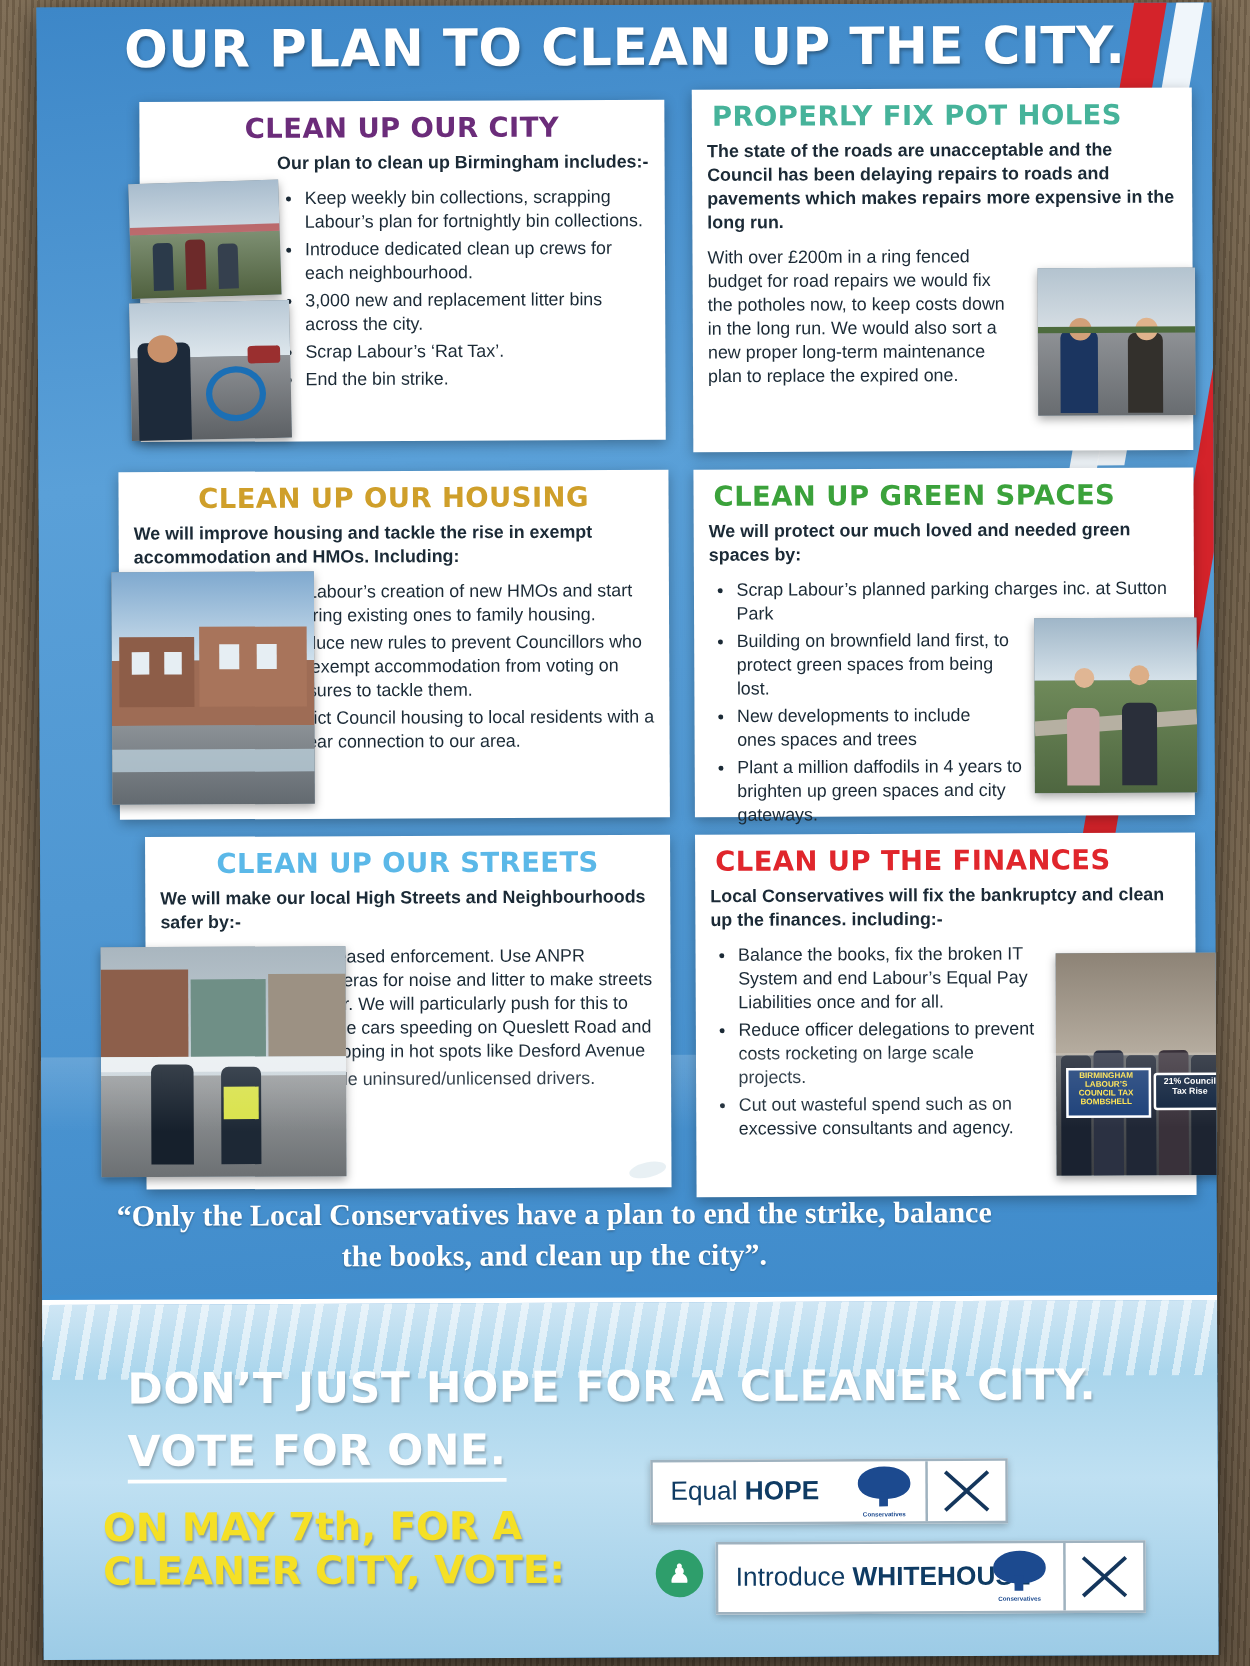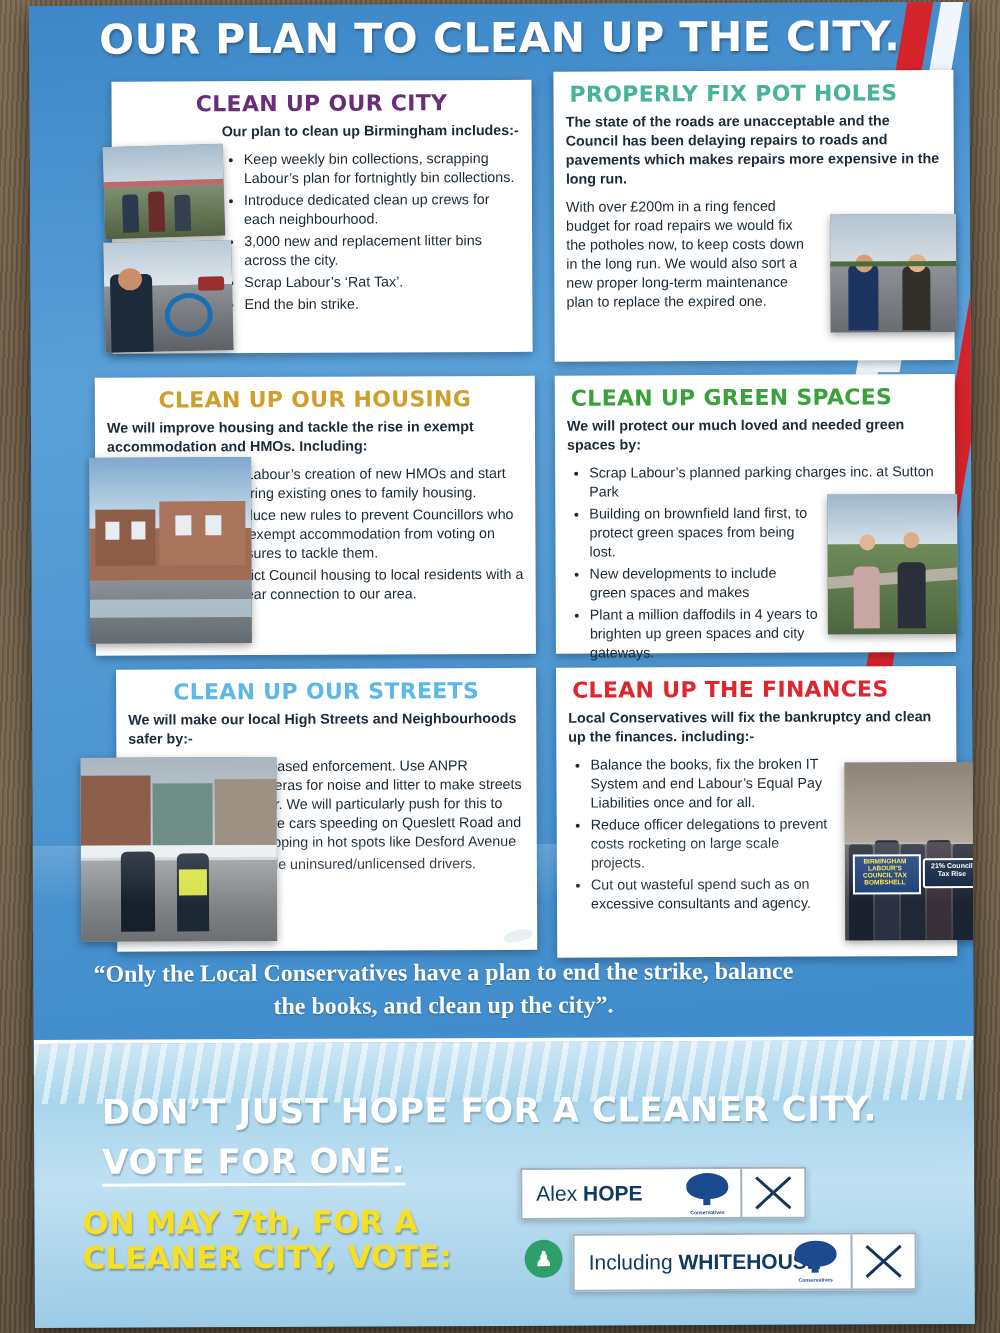--- a/index.html
+++ b/index.html
@@ -258,21 +258,21 @@
     <div style="position:absolute;left:0;right:0;bottom:26px;height:18px;background:#b9cdd8;opacity:.8;"></div>
   </div>
 
   <div class="card" style="left:524px;top:372px;width:400px;height:278px;">
     <div class="card-title" style="color:#3ba23b;text-align:left;margin-left:16px;">CLEAN UP GREEN SPACES</div>
     <div class="card-body">
       <p class="lead">We will protect our much loved and needed green spaces by:</p>
       <ul>
         <li>Scrap Labour’s planned parking charges inc. at Sutton Park</li>
         <li style="width:220px;">Building on brownfield land first, to protect green spaces from being lost.</li>
-        <li style="width:220px;">New developments to include green spaces and makes</li>
+        <li style="width:220px;">New developments to include ones spaces and trees</li>
         <li style="width:230px;">Plant a million daffodils in 4 years to brighten up green spaces and city gateways.</li>
       </ul>
     </div>
   </div>
   <div class="photo" style="left:796px;top:492px;width:130px;height:140px;">
     <div class="sky" style="height:36%;background:linear-gradient(180deg,#9fb6c8,#d5e1e9);"></div>
     <div class="ground" style="height:64%;background:linear-gradient(180deg,#6f8a5a,#4e6640);"></div>
     <div style="position:absolute;left:0;right:0;top:56%;height:12px;background:#b6b0a2;transform:rotate(-4deg);"></div>
     <div class="fig" style="left:26px;bottom:6px;width:26px;height:62px;background:#c7a6a4;border-radius:6px 6px 0 0;"></div>
     <div style="position:absolute;left:32px;top:40px;width:16px;height:16px;background:#e0b694;border-radius:50%;"></div>
@@ -336,34 +336,34 @@
   <div class="bottom">
     <div class="bl1">DON’T JUST HOPE FOR A CLEANER CITY.</div>
     <div class="bl2">VOTE FOR ONE.</div>
     <div class="bl3">
       <div>ON MAY 7th, FOR A</div>
       <div>CLEANER CITY, VOTE:</div>
     </div>
 
     <div class="ballot" style="left:486px;top:126px;width:282px;height:48px;">
       <div class="nm">
-        <span class="first">Alex</span>
+        <span class="first">Equal</span>
         <span>HOPE</span>
       </div>
       <div class="tree" style="right:74px;top:4px;">
         <div class="crown"></div>
           <div class="trunk"></div>
         <div class="lbl">Conservatives</div>
       </div>
       <div class="xbox"></div>
     </div>
 
     <div class="ballot" style="left:538px;top:192px;width:340px;height:54px;">
       <div class="nm">
-        <span class="first">Including</span>
+        <span class="first">Introduce</span>
         <span>WHITEHOUSE</span>
       </div>
       <div class="tree" style="right:76px;top:6px;">
         <div class="crown"></div>
           <div class="trunk"></div>
         <div class="lbl">Conservatives</div>
       </div>
       <div class="xbox"></div>
     </div>
 

